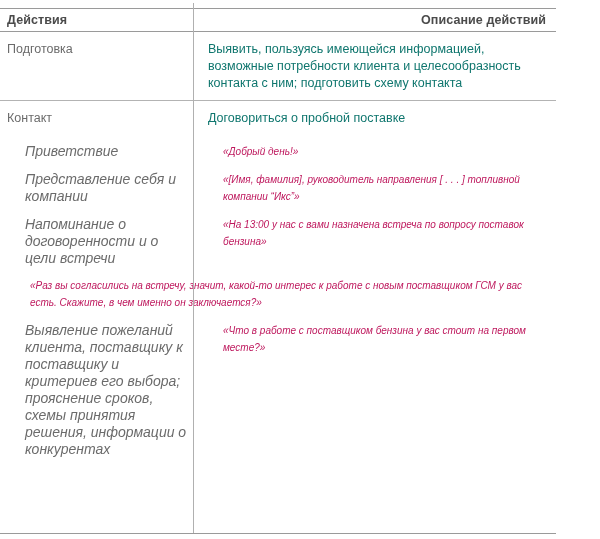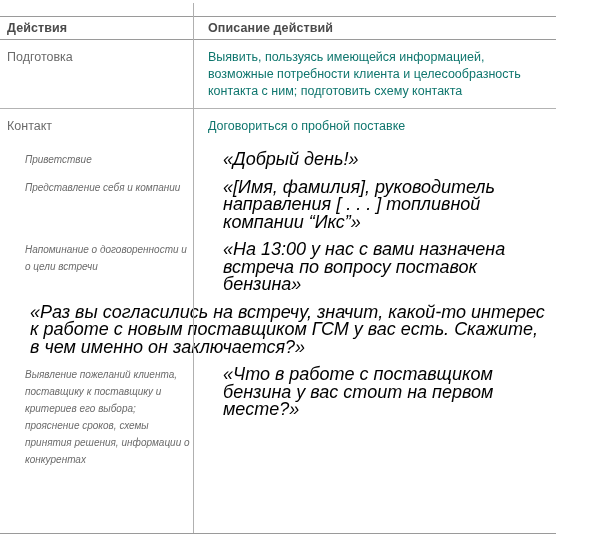--- a/index.html
+++ b/index.html
@@ -12,21 +12,21 @@
     height: 539px;
     font-family: "Liberation Sans", "DejaVu Sans", sans-serif;
     color: #6b6b6b;
     overflow: hidden;
   }
 
   .table-wrap {
     position: relative;
     width: 556px;
     box-sizing: border-box;
-    padding-top: 16px;
+    padding-top: 8px;
     border-radius: 12px;
   }
 
   
   .rule {
     height: 1px;
     background: #9a9a9a;
     width: 100%;
   }
   .rule.thin { background: #b3b3b3; }
@@ -64,21 +64,21 @@
     padding-bottom: 4px;
   }
   .hdr-text {
     font-weight: bold;
     font-size: 12.5px;
     color: #4b4b4b;
     font-stretch: condensed;
     letter-spacing: 0.1px;
   }
   .header-row .cell-left .hdr-text { padding-left: 7px; }
-  .header-row .cell-right { text-align: left; }
+  .header-row .cell-right { text-align: right; }
 
   
   .group-row .cell-left,
   .group-row .cell-right {
     padding-top: 9px;
     padding-bottom: 8px;
   }
   .group-label {
     font-size: 12.5px;
     color: #6b6b6b;
@@ -92,29 +92,29 @@
   }
 
   
   .sub-row .cell-left,
   .sub-row .cell-right {
     padding-top: 8px;
     padding-bottom: 2px;
   }
   .sub-label {
     font-style: italic;
-    font-size: 10px;
+    font-size: 14px;
     color: #6b6b6b;
     padding-left: 25px;
     line-height: 17px;
   }
   .sub-quote {
     font-style: italic;
-    font-size: 18px;
-    color: #000000;
+    font-size: 10px;
+    color: #be185d;
     line-height: 17.5px;
     padding-left: 15px;
   }
 </style>
 </head>
 <body>
 
 <div class="table-wrap" style="height: 534px;">
 
   <div class="vdivider" style="height: 530px; bottom: auto;"></div>

